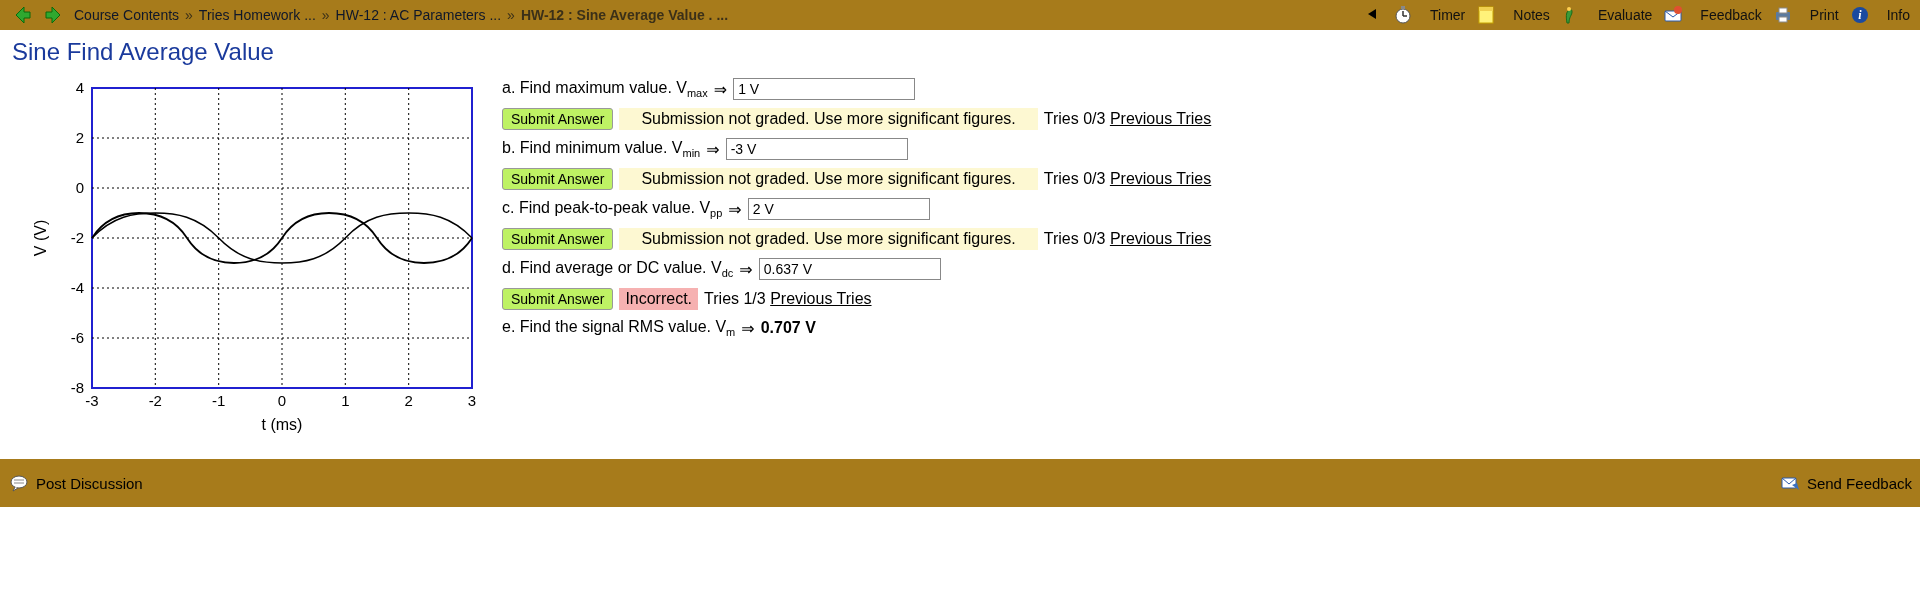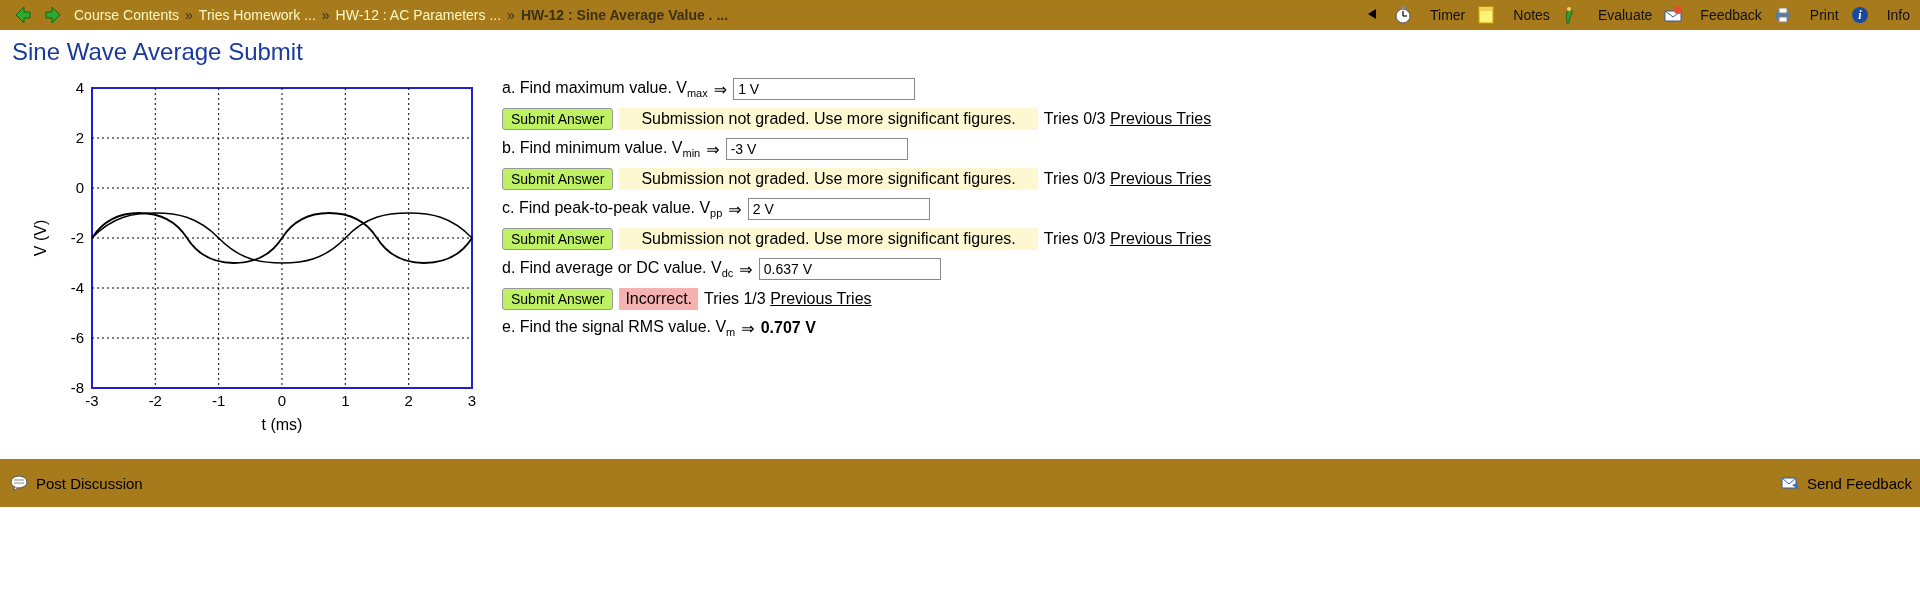--- a/index.html
+++ b/index.html
@@ -1,20 +1,20 @@
 <!DOCTYPE html>
 <html><head>
 <meta charset="utf-8">
 <style>
   * { box-sizing: border-box; margin: 0; padding: 0; }
   body { font-family: Verdana, Arial, sans-serif; font-size: 14px; background: #fff; width: 1920px; }
   .toolbar { background: #a77b1b; height: 30px; display: flex; align-items: center; padding: 0 8px; gap: 4px; }
   .nav-arrow { display: inline-flex; align-items: center; justify-content: center; width: 28px; height: 28px; cursor: pointer; }
   .breadcrumb { color: #3b3018; font-size: 14px; display: flex; align-items: center; gap: 6px; margin-left: 2px; }
-  .breadcrumb a { color: #fef9c3; text-decoration: none; }
+  .breadcrumb a { color: #0f172a; text-decoration: none; }
   .breadcrumb .sep { color: #3b3018; font-weight: normal; }
   .breadcrumb .last { font-weight: bold; }
   .spacer { flex: 1; }
   .tool-item { display: inline-flex; align-items: center; gap: 16px; color: #111; font-size: 14px; margin-left: 4px; margin-right: 2px; cursor: pointer; }
   .tool-icon { width: 22px; height: 22px; display: inline-flex; align-items: center; justify-content: center; }
   .page-title { color: #1a3a9c; font-size: 24px; font-weight: normal; padding: 8px 12px 12px 12px; }
   .content { display: flex; gap: 20px; padding: 0 12px 18px 12px; align-items: flex-start; }
   .graph-wrap { flex: 0 0 470px; }
   .questions { flex: 1; font-size: 16px; color: #000; }
   .qrow { margin-bottom: 8px; }
@@ -113,21 +113,21 @@
     <span class="tool-icon">
       <svg width="20" height="20" viewBox="0 0 20 20">
           <circle cx="10" cy="10" r="8" fill="#1a4aa0"></circle>
           <text x="10" y="14" text-anchor="middle" font-size="12" font-family="serif" font-style="italic" font-weight="bold" fill="#fff">i</text>
         </svg>
     </span>
     <span>Info</span>
   </span>
 </div>
 
-<div class="page-title">Sine Wave Average Submit</div>
+<div class="page-title">Sine Find Average Value</div>
 
 <div class="content">
   <div class="graph-wrap">
     <svg width="470" height="360" viewBox="0 0 470 360">
 
       <g>
         <rect x="80" y="10" width="380" height="300" fill="#fff" stroke="#2020d0" stroke-width="2"></rect>
 
         <g stroke="#000" stroke-dasharray="2,3" stroke-width="1">
           <line x1="80" y1="60" x2="460" y2="60"></line>

